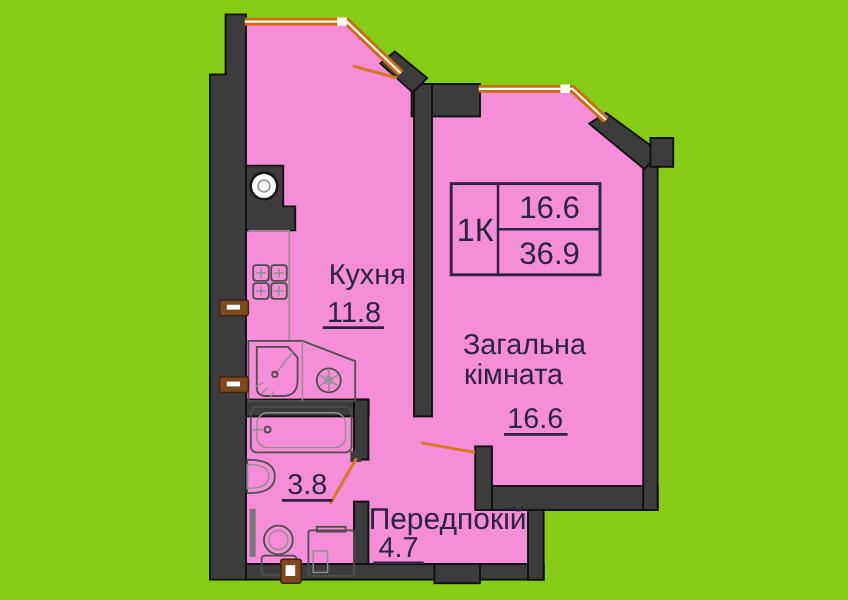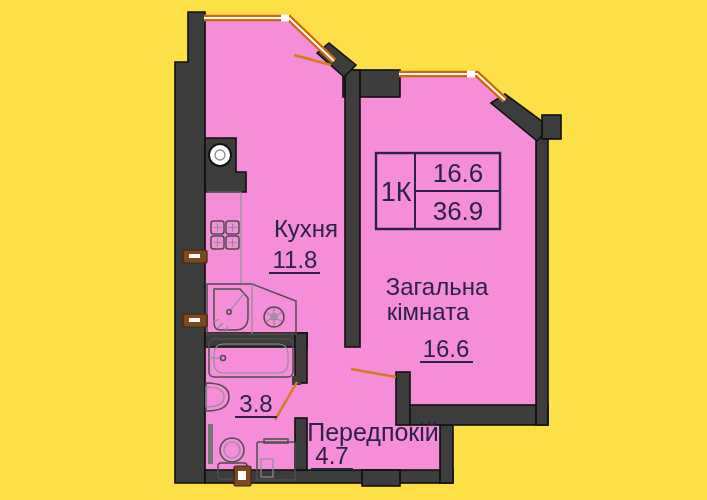--- a/index.html
+++ b/index.html
@@ -1,16 +1,16 @@
 <!DOCTYPE html>
 <html style="--room-fill: #f58dd8; --wall-fill: #3c3c3c; --window-orange: #cf6a0a; --door-swing: #d9791c; --marker-brown: #7c4a1e; --label-text: #2a2342;"><head>
 <meta charset="utf-8">
 <style>
   html,body{margin:0;padding:0;background:#ffffff;}
-  .page{width:707px;height:500px;position:relative;background:#fde047;overflow:hidden;}
+  .page{width:707px;height:500px;position:relative;background:#84cc16;overflow:hidden;}
   svg{display:block;}
   .room{fill:var(--room-fill,#f58dd8);}
   .wall{fill:var(--wall-fill,#3c3c3c);stroke:#101010;stroke-width:1.6;}
   .wallq{fill:var(--wall-fill,#3c3c3c);stroke:none;}
   .win{stroke:var(--window-orange,#cf6a0a);stroke-width:6.5;fill:none;}
   .win-core{stroke:#ffffff;stroke-width:1.8;fill:none;}
   .pip{fill:#ffffff;stroke:none;}
   .swing{stroke:var(--door-swing,#d9791c);stroke-width:2.4;fill:none;}
   .fix{stroke:#4e4e4e;stroke-width:1.5;fill:none;}
   .fixl{stroke:#8f8f8f;stroke-width:1.2;fill:none;}

